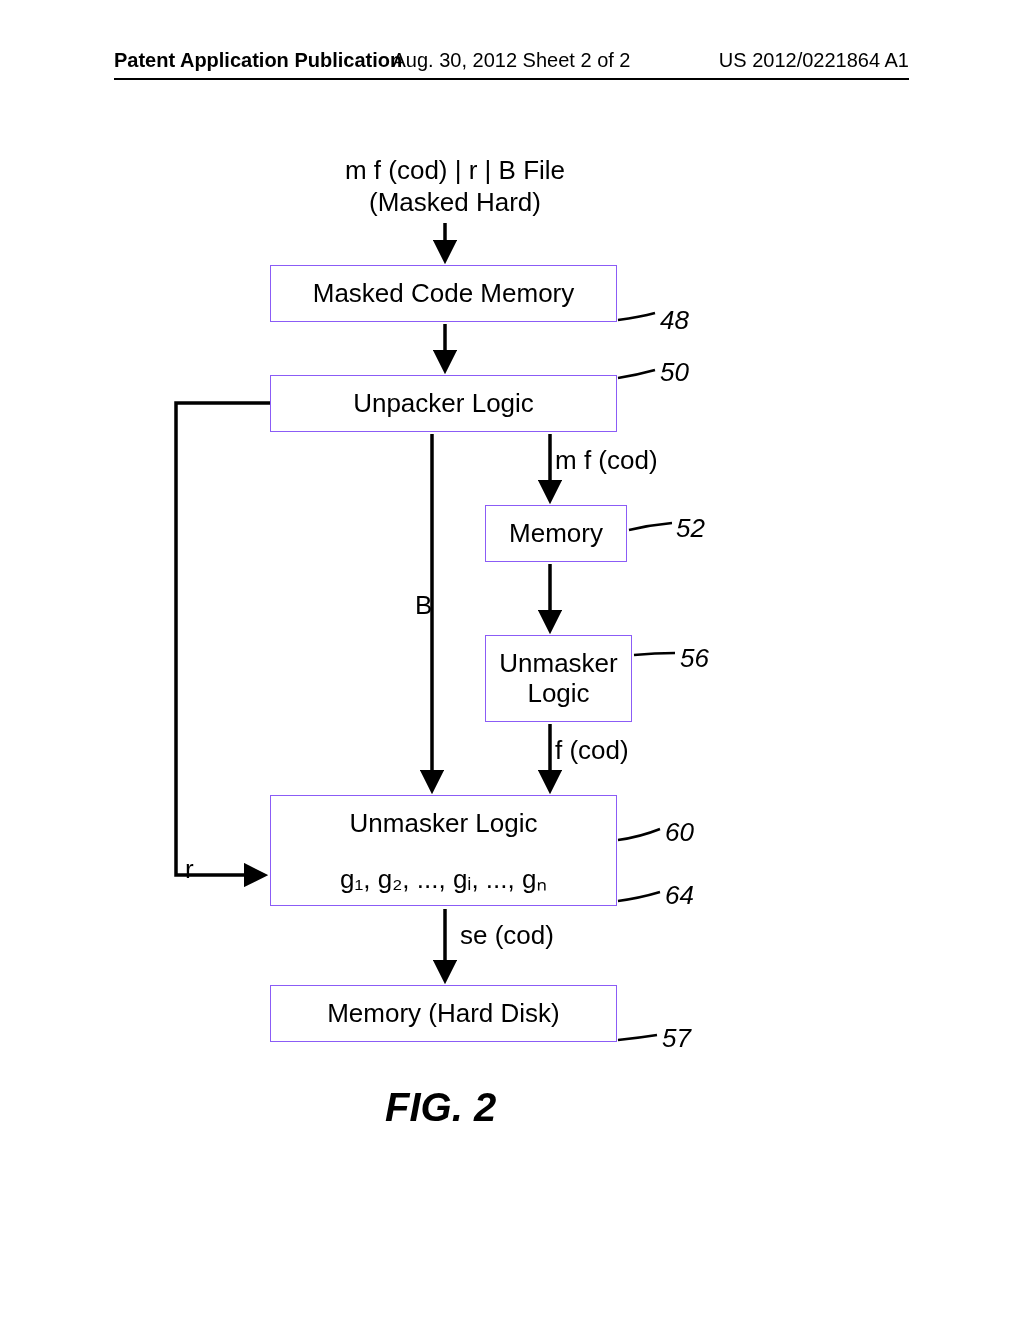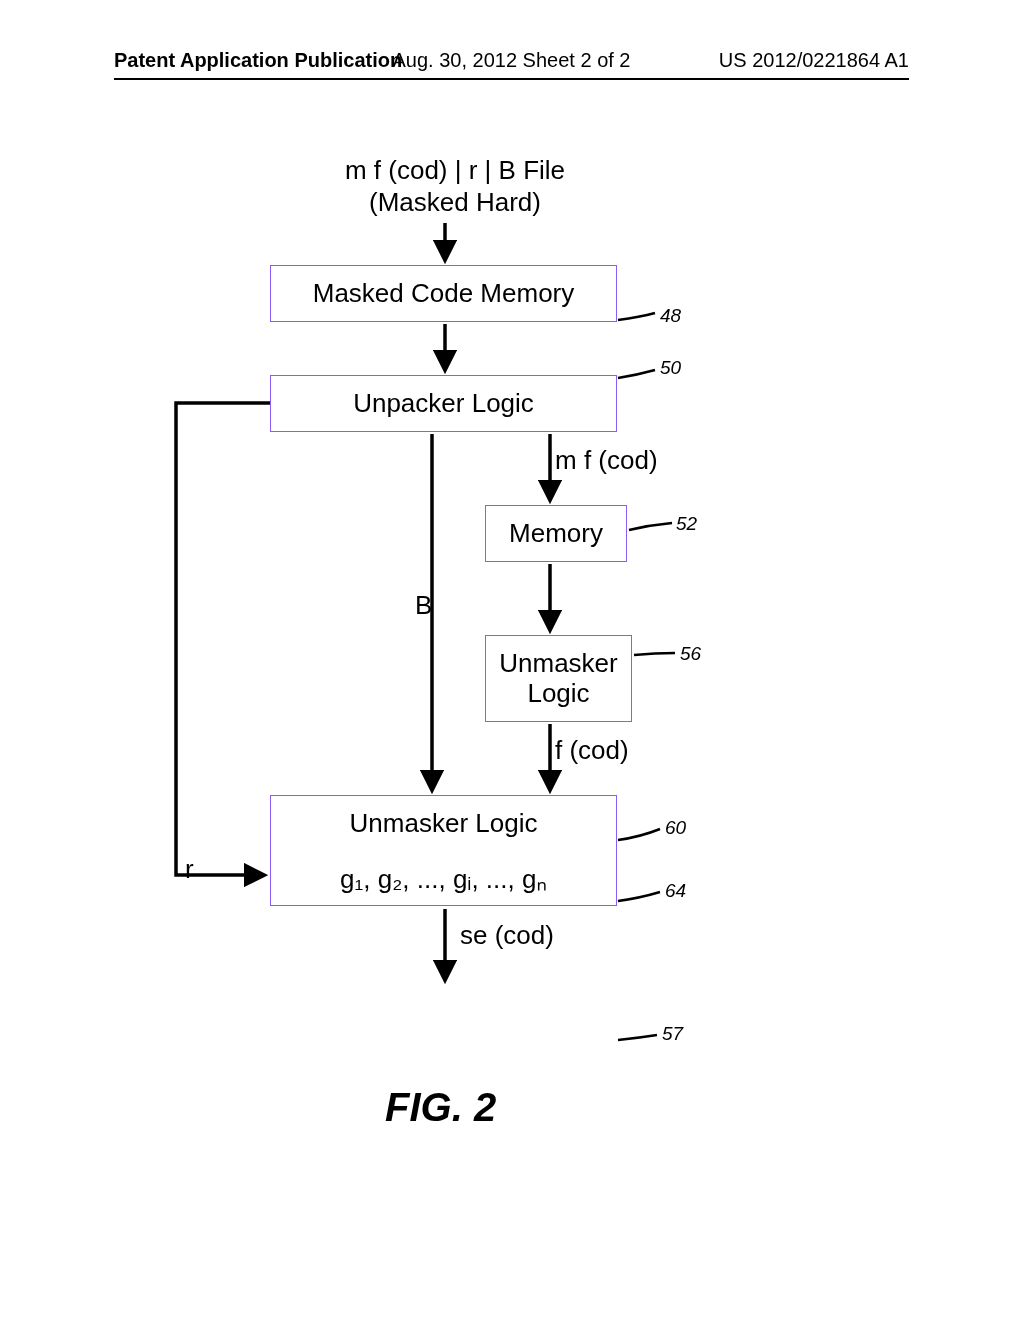--- a/index.html
+++ b/index.html
@@ -64,21 +64,21 @@
     text-align: center;
   }
   .fig-caption {
     position: absolute;
     font-size: 40px;
     font-style: italic;
     font-weight: bold;
   }
   .ref-num {
     position: absolute;
-    font-size: 19px;
+    font-size: 26px;
     font-style: italic;
   }
   svg.arrows {
     position: absolute;
     top: 0;
     left: 0;
   }
 </style>
 </head>
 <body>
@@ -124,20 +124,23 @@
     </div>
 
     <div class="box" style="left:270px; top:705px; width:345px; height:55px; border-top:none;">
       <span>g₁, g₂, ..., gᵢ, ..., gₙ</span>
     </div>
 
     <div class="text" style="left:185px; top:709px;">r</div>
 
     <div class="text" style="left:460px; top:775px;">se (cod)</div>
 
+    <div class="box" style="left:270px; top:840px; width:345px; height:55px;">
+      <span>Memory (Hard Disk)</span>
+    </div>
 
     <div class="ref-num" style="left:660px; top:160px;">48</div>
     <div class="ref-num" style="left:660px; top:212px;">50</div>
     <div class="ref-num" style="left:676px; top:368px;">52</div>
     <div class="ref-num" style="left:680px; top:498px;">56</div>
     <div class="ref-num" style="left:665px; top:672px;">60</div>
     <div class="ref-num" style="left:665px; top:735px;">64</div>
     <div class="ref-num" style="left:662px; top:878px;">57</div>
 
     <div class="fig-caption" style="left:385px; top:940px;">FIG. 2</div>

